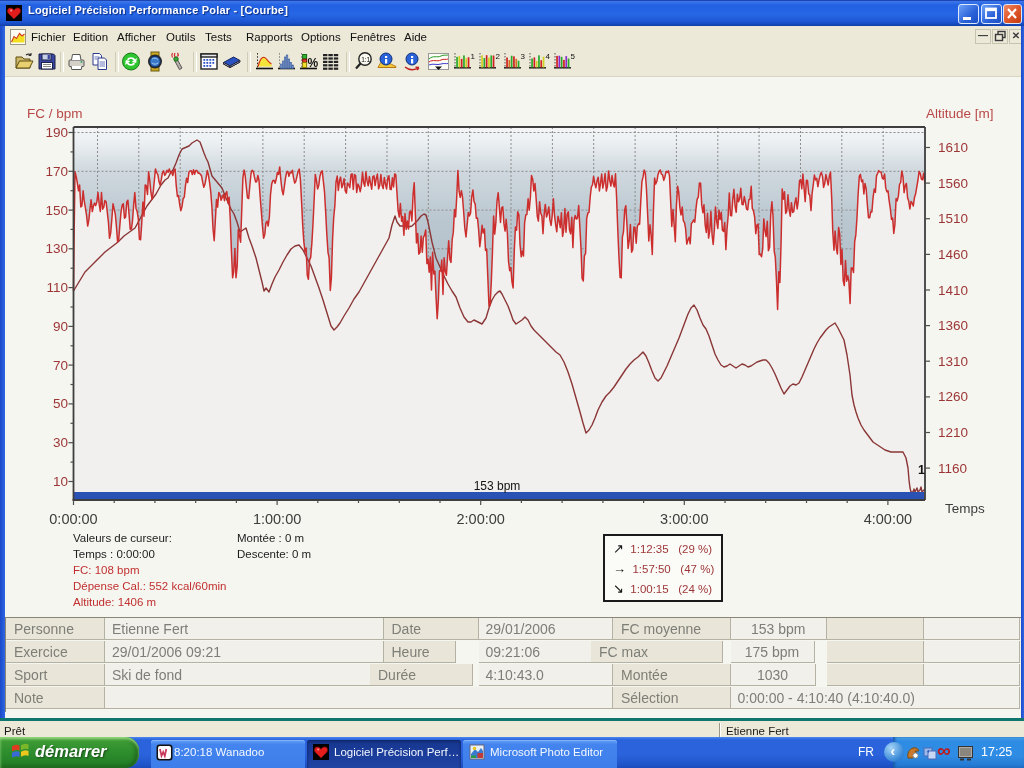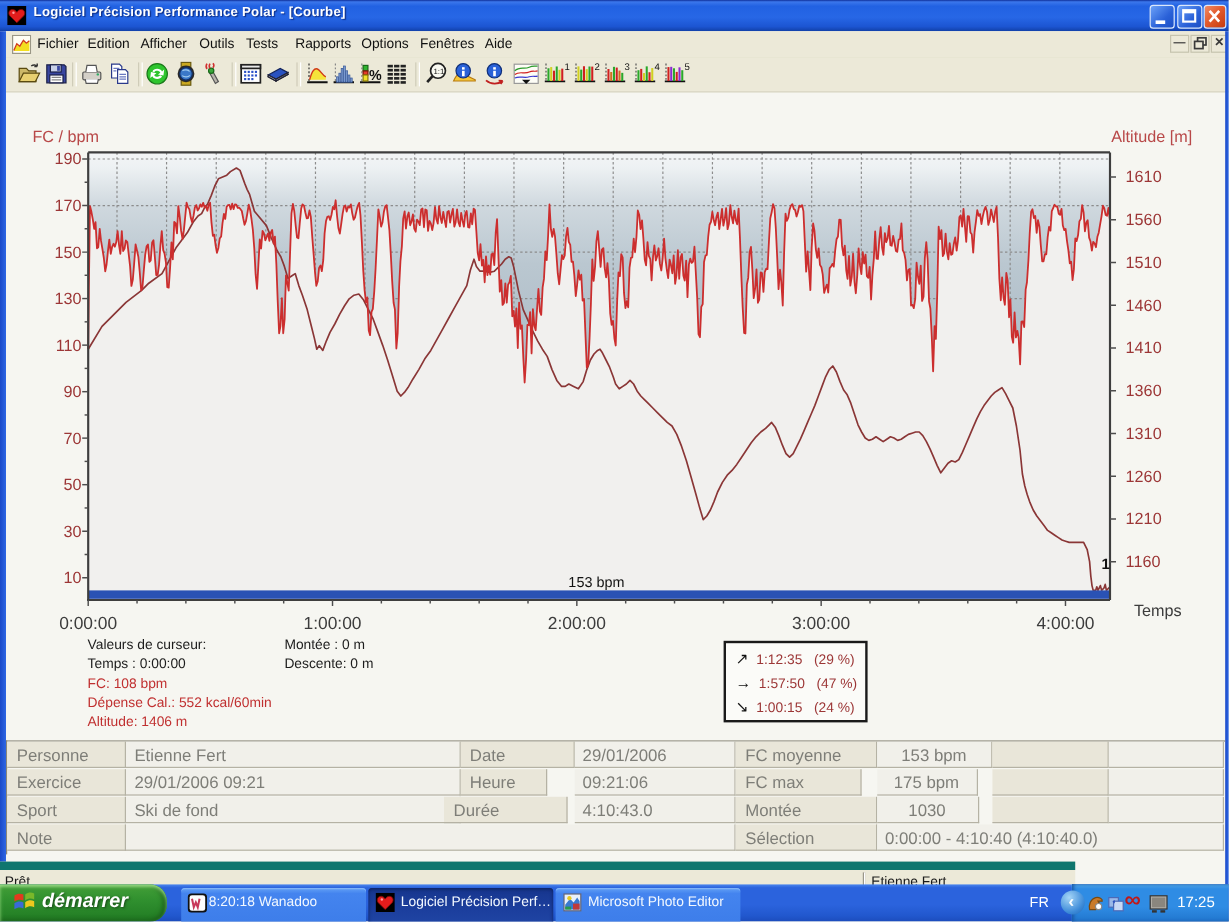--- a/index.html
+++ b/index.html
@@ -32,21 +32,21 @@
 #sbox b{color:#111;font-weight:normal;font-size:13px}
 
 .trow{position:absolute;left:5px;width:1015px;height:23px}
 .tc{position:absolute;top:0;height:22px;box-sizing:border-box;font-size:13px;color:#7e7e78;
  border-right:1px solid #b5b2a4;border-bottom:1px solid #b5b2a4;line-height:22px;overflow:hidden}
 .tc{font-size:14px}
 .tl{background:#e9e6d9;padding-left:8px}
 .tv{background:#f1f0ea;padding-left:7px}
 .tvc{background:#f1f0ea;text-align:center}
 
-#status{left:0;top:718px;width:896px;height:19px;background:#ece9d8;border-top:7px solid #0f766e}
+#status{left:0;top:718px;width:1024px;height:19px;background:#ece9d8;border-top:3px solid #0f766e}
 
 #task{left:0;top:737px;width:1024px;height:31px;
  background:linear-gradient(180deg,#4b86ee 0%,#2b63dd 9%,#2b63dd 55%,#2157cd 85%,#1c4cbc 100%)}
 .tkb{position:absolute;top:3px;height:38px;width:154px;border-radius:3px;
  background:linear-gradient(180deg,#63a1f5 0%,#4484ef 12%,#3e7eea 70%,#3a74dd 100%);
  box-shadow:inset 0 1px 0 #7fb3f8;color:#f2f8ff;font-size:11.5px}
 .tkb .cap{position:absolute;left:27px;top:6px;white-space:nowrap;overflow:hidden}
 </style></head><body>
 
 <div id="title" class="abs">
@@ -476,21 +476,21 @@
  <div class="tc tl" style="left:607px;width:117.5px">FC moyenne</div>
  <div class="tc tvc" style="left:724.5px;width:96.5px">153 bpm</div>
  <div class="tc tl" style="left:821px;width:97px"></div>
  <div class="tc tv" style="left:918px;width:96px"></div>
 </div>
 <div class="trow" style="left:0;top:23px">
  <div class="tc tl" style="left:0;width:99px">Exercice</div>
  <div class="tc tv" style="left:99px;width:278.5px">29/01/2006 09:21</div>
  <div class="tc tl" style="left:377.5px;width:72px">Heure</div>
  <div class="tc tv" style="left:472.5px;width:134.5px">09:21:06</div>
- <div class="tc tl" style="left:607px;width:105px">FC max</div>
+ <div class="tc tl" style="left:585px;width:132px">FC max</div>
  <div class="tc tvc" style="left:724.5px;width:84px">175 bpm</div>
  <div class="tc tl" style="left:821px;width:97px"></div>
  <div class="tc tv" style="left:918px;width:96px"></div>
 </div>
 <div class="trow" style="left:0;top:46px">
  <div class="tc tl" style="left:0;width:99px">Sport</div>
  <div class="tc tv" style="left:99px;width:278.5px">Ski de fond</div>
  <div class="tc tl" style="left:364px;width:103px">Durée</div>
  <div class="tc tv" style="left:472.5px;width:134.5px">4:10:43.0</div>
  <div class="tc tl" style="left:607px;width:117.5px">Montée</div>

